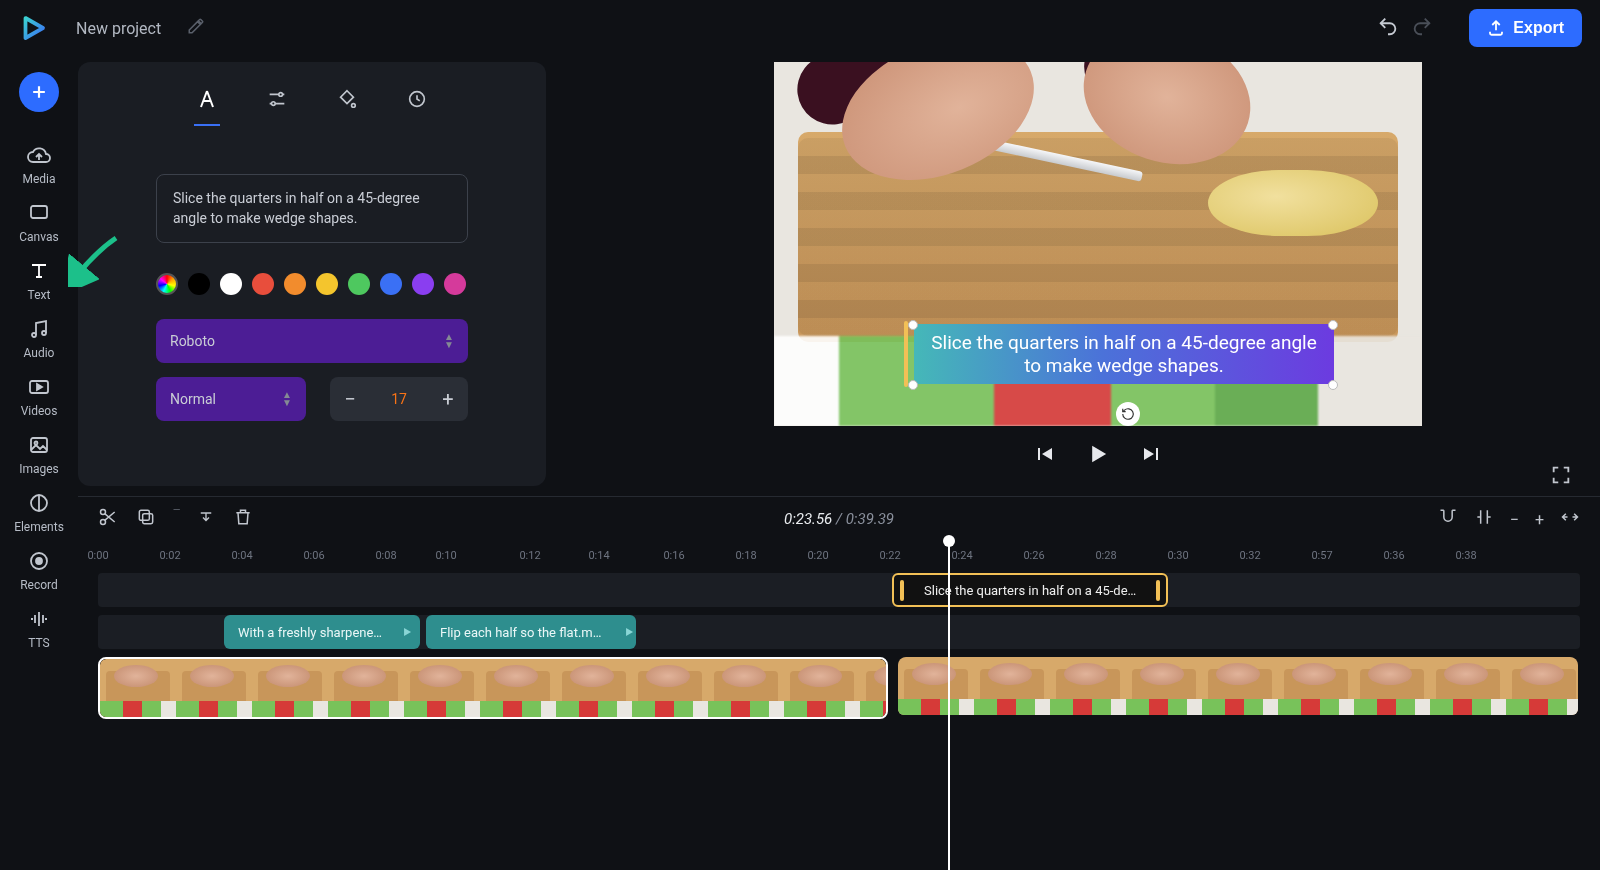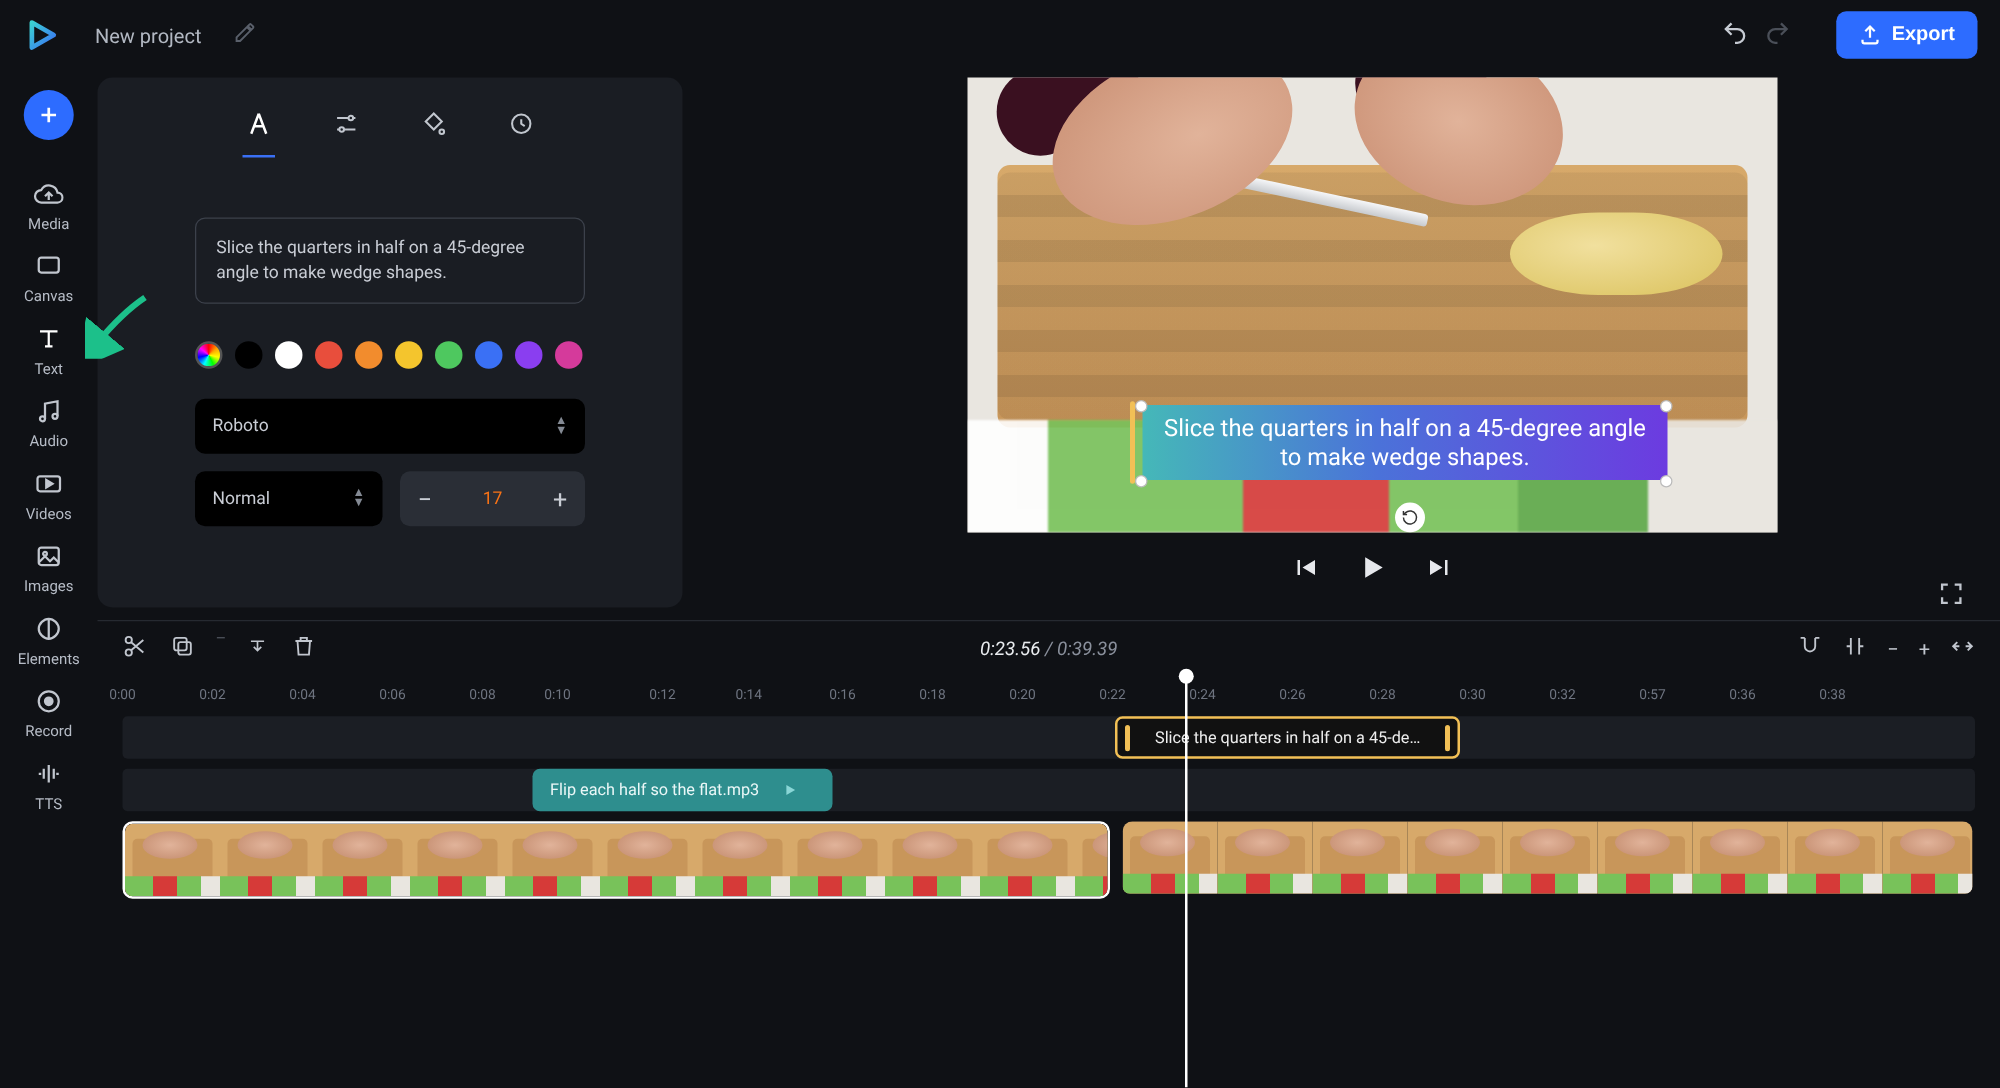--- a/index.html
+++ b/index.html
@@ -144,33 +144,33 @@
   font-size: 14px;
   line-height: 1.4;
 }
 .swatches { display: flex; gap: 10px; margin: 30px 0 24px 0; }
 .swatch { width: 22px; height: 22px; border-radius: 50%; cursor: pointer; }
 .swatch.rainbow {
   background: conic-gradient(red, orange, yellow, lime, cyan, blue, magenta, red);
   border: 2px solid #555;
 }
 .select-like {
-  background: #000000;
+  background: #4c1d95;
   border-radius: 8px;
   padding: 12px 14px;
   color: #c9cdd5;
   font-size: 14px;
   display: flex;
   align-items: center;
   justify-content: space-between;
   cursor: pointer;
 }
 .select-font-row { margin-bottom: 14px; }
 .select-font { width: 100%; height: 44px; }
-.weight-row { display: flex; gap: 14px; }
+.weight-row { display: flex; gap: 24px; }
 .select-weight { width: 150px; height: 44px; }
 .stepper {
   background: #2a2e36;
   border-radius: 8px;
   display: flex;
   align-items: center;
   height: 44px;
   flex: 1;
 }
 .step-btn { width: 40px; text-align: center; color: #c9cdd5; font-size: 20px; cursor: pointer; }
@@ -759,21 +759,27 @@
 
     <div class="tracks">
       <div class="track muted">
         <div class="clip text-clip" style="left:794px; width:276px;">
           <span class="bar"></span>
           <span class="clip-label">Slice the quarters in half on a 45-de…</span>
           <span class="bar" style="margin-left:auto"></span>
         </div>
       </div>
       <div class="track muted">
-        <div class="clip audio-clip" style="left:328px; width:240px;">
+        <div class="clip audio-clip" style="left:126px; width:196px;">
+          <span class="clip-label">With a freshly sharpene…</span>
+          <svg width="14" height="14" viewBox="0 0 24 24" fill="#8ad6d6">
+              <path d="M7 5v14l12-7z"></path>
+            </svg>
+        </div>
+        <div class="clip audio-clip" style="left:328px; width:210px;">
           <span class="clip-label">Flip each half so the flat.mp3</span>
           <svg width="14" height="14" viewBox="0 0 24 24" fill="#8ad6d6">
               <path d="M7 5v14l12-7z"></path>
             </svg>
         </div>
       </div>
       <div class="video-row">
         <div class="video-wrap" style="width:790px">
           <div class="video-track" id="vt1">
               <div class="thumb">

